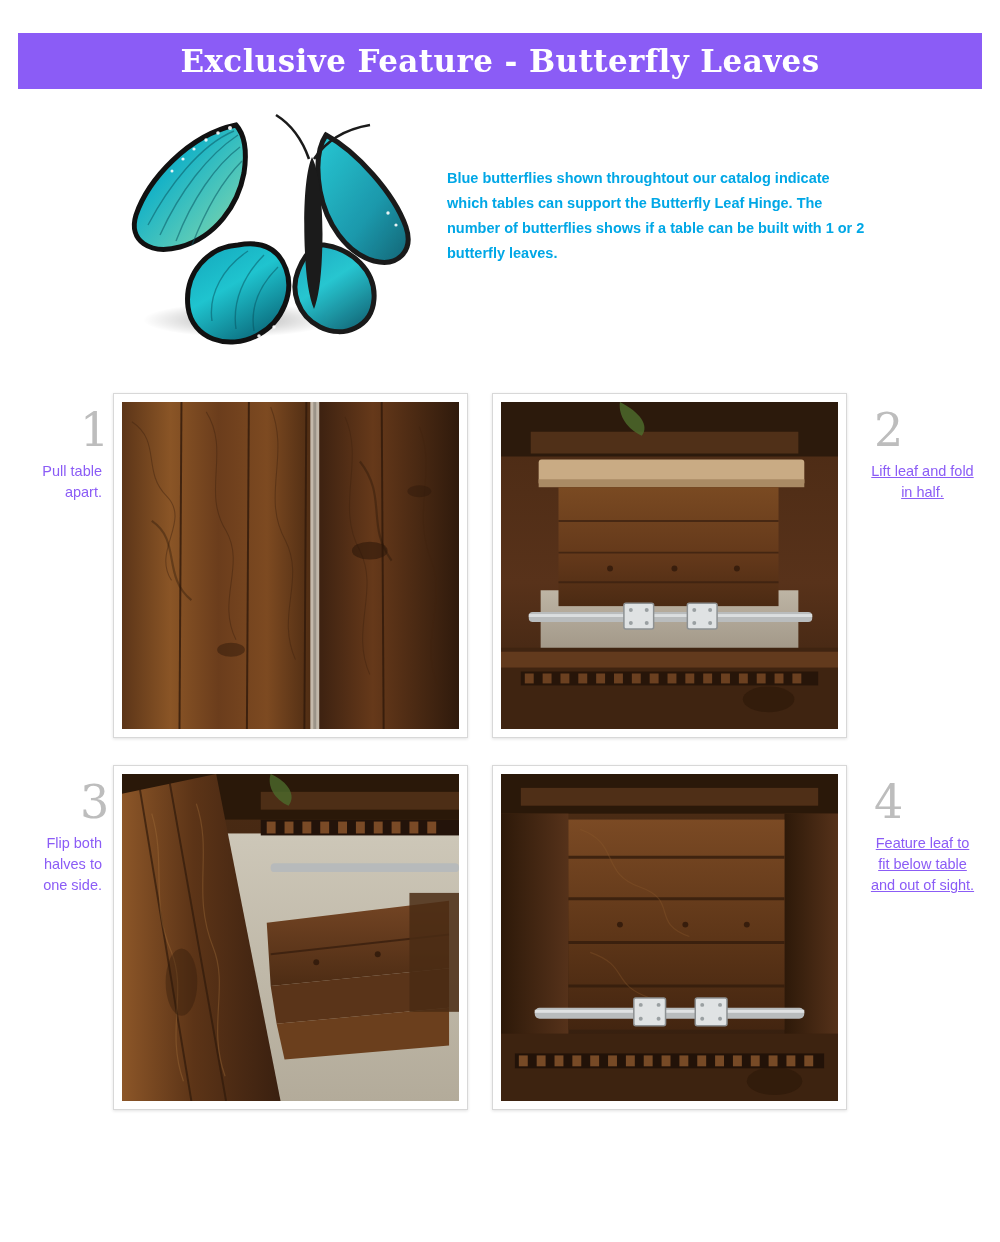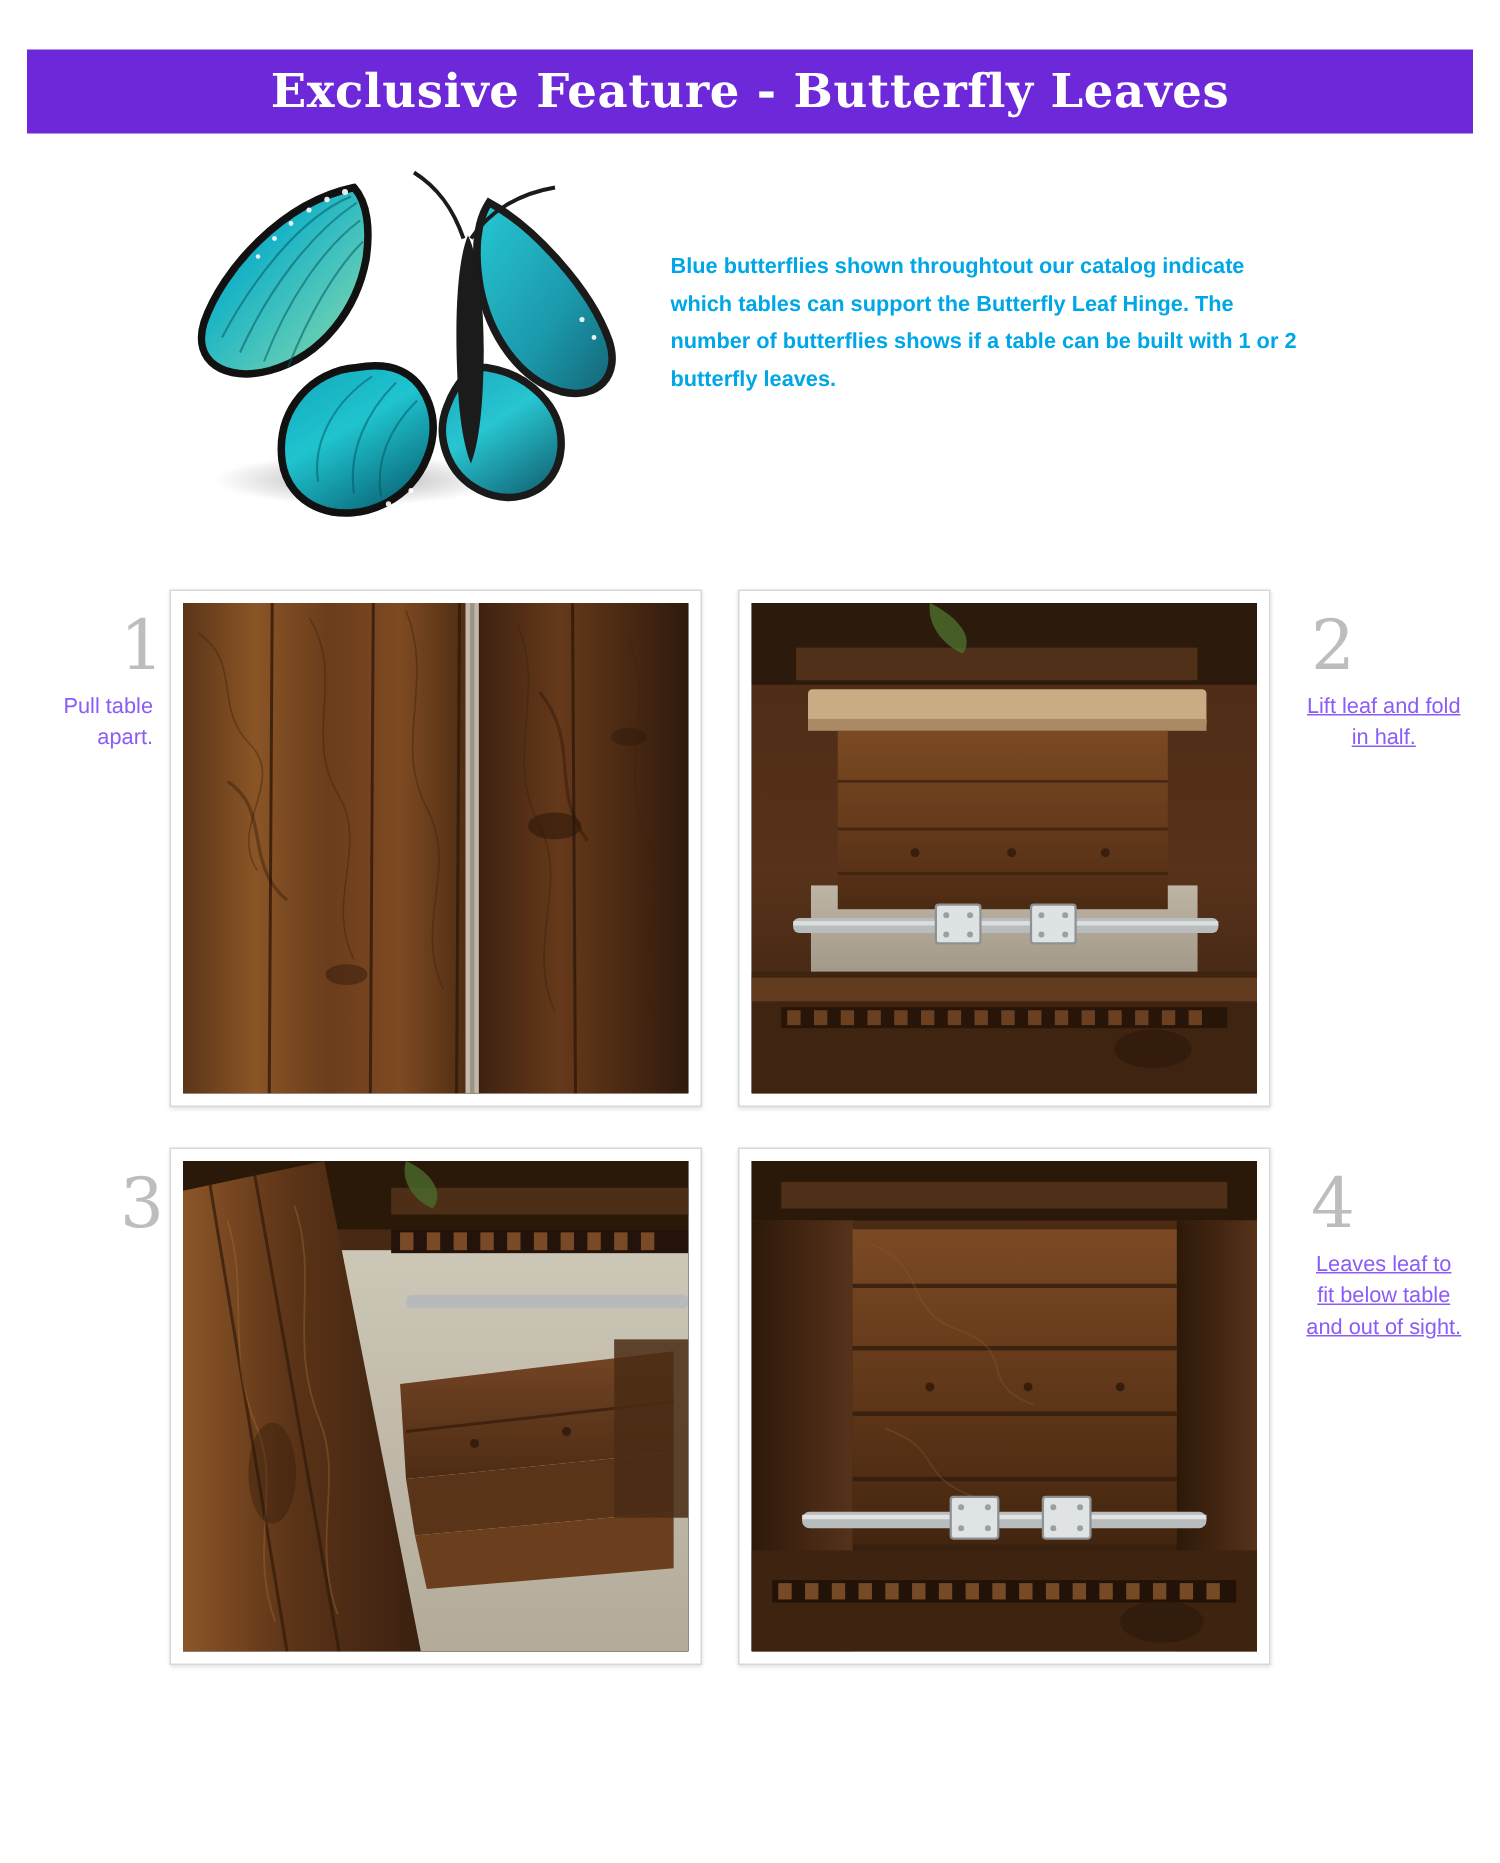--- a/index.html
+++ b/index.html
@@ -15,21 +15,21 @@
     overflow: hidden;
   }
 
   
   .header-band {
     position: absolute;
     left: 18px;
     top: 33px;
     width: 964px;
     height: 56px;
-    background: #6d28d9;
+    background: #8b5cf6;
   }
   .header-title {
     position: absolute;
     left: 0;
     top: 0;
     width: 100%;
     height: 56px;
     line-height: 56px;
     text-align: center;
     color: #ffffff;
@@ -353,20 +353,21 @@
         </div>
       </div>
     </div>
 
   </div>
 
   <div class="step-row">
 
     <div class="step left">
       <div class="num">3</div>
+      <div class="caption">Flip both halves to one side.</div>
       <div class="photo-frame">
         <div class="photo">
           <svg class="scene" viewBox="0 0 340 330" preserveAspectRatio="none" aria-hidden="true">
             <defs>
               <linearGradient id="p3bg" x1="0" y1="0" x2="0" y2="1">
                 <stop offset="0%" stop-color="#4b2b14"></stop>
                 <stop offset="100%" stop-color="#35200f"></stop>
               </linearGradient>
               <linearGradient id="p3floor" x1="0" y1="0" x2="0" y2="1">
                 <stop offset="0%" stop-color="#cdc7b8"></stop>
@@ -430,21 +431,21 @@
             <rect x="290" y="120" width="50" height="120" fill="#4a2b14" opacity="0.85"></rect>
 
             <path d="M150 0 C168 8 176 22 168 32 C154 26 146 12 150 0 Z" fill="#4c6a2c" opacity="0.8"></path>
           </svg>
         </div>
       </div>
     </div>
 
     <div class="step right">
       <div class="num">4</div>
-      <div class="caption">Leaves leaf to fit below table and out of sight.</div>
+      <div class="caption">Feature leaf to fit below table and out of sight.</div>
       <div class="photo-frame">
         <div class="photo">
           <svg class="scene" viewBox="0 0 340 330" preserveAspectRatio="none" aria-hidden="true">
             <defs>
               <linearGradient id="p4bg" x1="0" y1="0" x2="0" y2="1">
                 <stop offset="0%" stop-color="#4e2d15"></stop>
                 <stop offset="100%" stop-color="#321d0e"></stop>
               </linearGradient>
               <linearGradient id="p4leaf" x1="0" y1="0" x2="0" y2="1">
                 <stop offset="0%" stop-color="#7b4a24"></stop>

